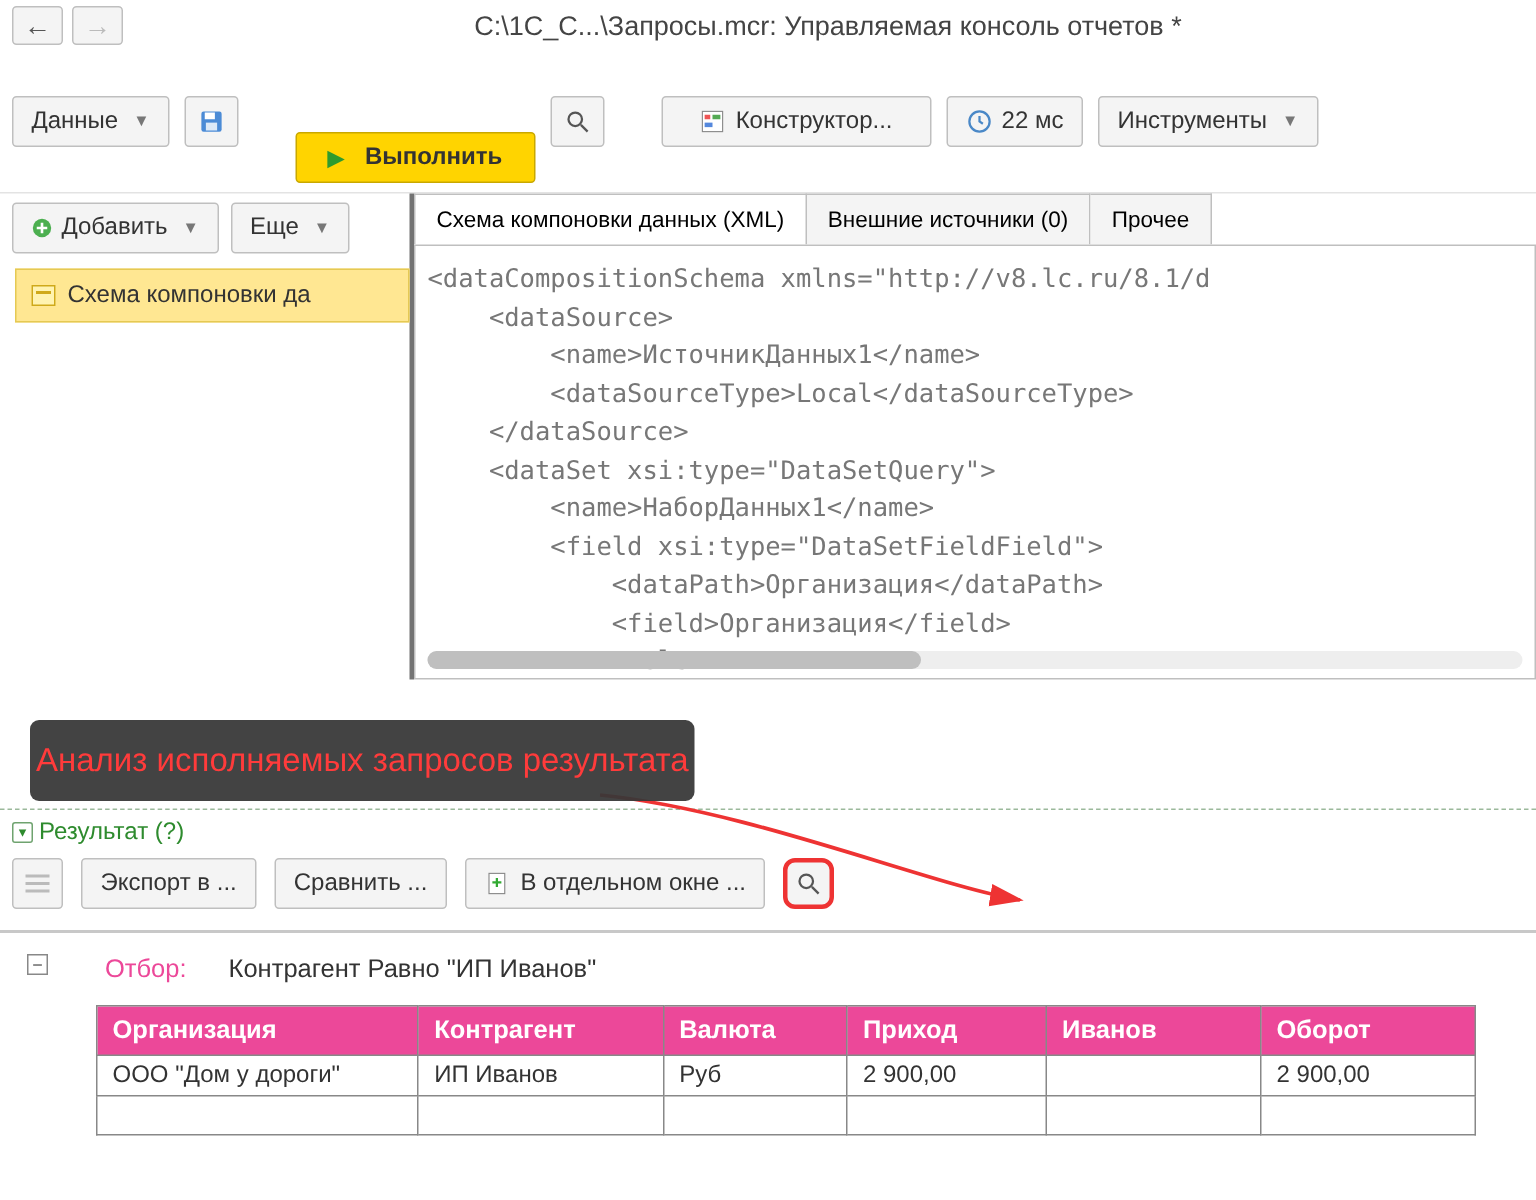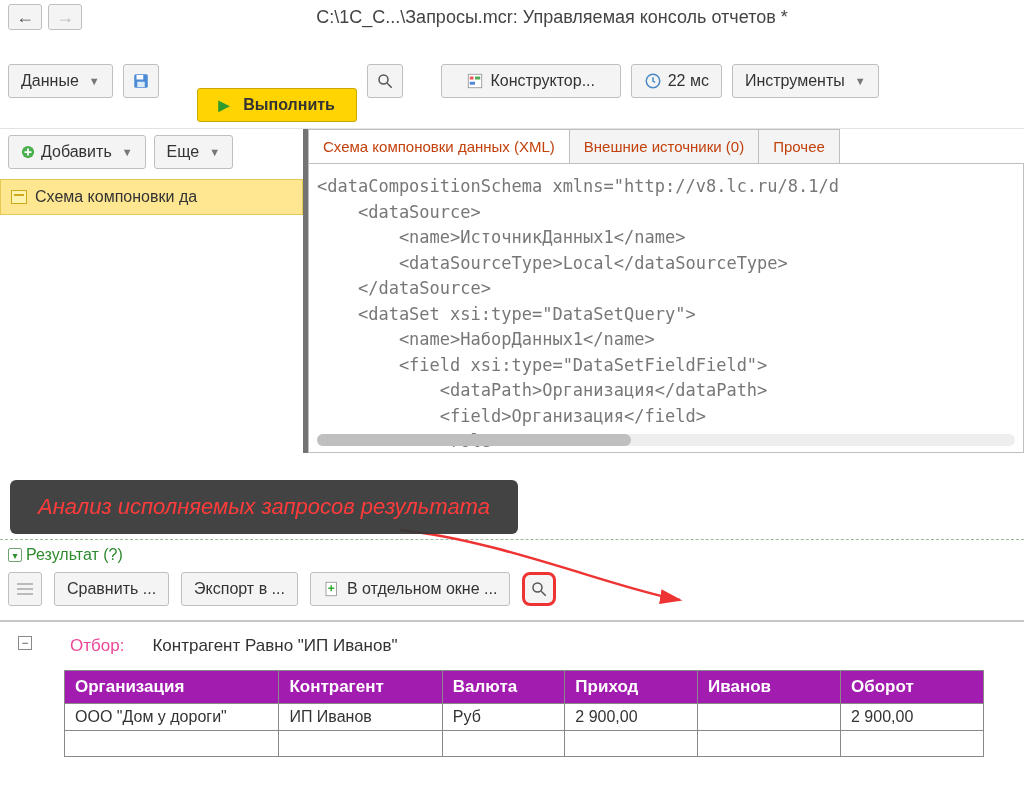--- a/index.html
+++ b/index.html
@@ -15,60 +15,60 @@
   .toolbar { display:flex; align-items:center; padding:6px 8px; gap:10px; flex-wrap:nowrap; }
   .btn { height:34px; border:1px solid #bfbfbf; border-radius:3px; background:#f4f4f4; display:flex; align-items:center; justify-content:center; cursor:pointer; font-size:16px; color:#333; padding:0 12px; gap:6px; white-space:nowrap; }
   .btn .chev { margin-left:4px; color:#777; font-size:11px; }
   .icon-btn { width:36px; padding:0; }
   .btn-execute { background:#ffd400; border-color:#c9a800; font-weight:bold; min-width:160px;margin-top:48px; }
   .btn-execute::before { content:"▶"; color:#2e9b2e; font-size:14px; margin-right:8px; }
   .spacer { width:18px; }
 
   
   .split { display:flex; border-top:1px solid #e3e3e3; }
-  .left-pane { width:308px; border-right:5px solid #737373; }
+  .left-pane { width:276px; border-right:3px solid #737373; }
   .left-toolbar { display:flex; gap:8px; padding:6px 8px; }
-  .tree { margin-top:4px; }
+  .tree { margin-top:4px;margin-left:10px; }
   .tree-item { display:flex; align-items:center; gap:8px; background:#ffe792; border:1px solid #e5c954; padding:8px 10px; font-size:16px; overflow:hidden; white-space:nowrap; }
   .tree-icon { width:16px; height:14px; background:#fff3b0; border:1px solid #cfa91a; position:relative; }
   .tree-icon::after{ content:""; position:absolute; top:3px; left:2px; right:2px; height:2px; background:#cfa91a; }
 
   .right-pane { flex:1; min-width:0; }
   .tabs { display:flex; }
-  .tab { border:1px solid #bfbfbf; border-bottom:none; padding:8px 14px; font-size:15px; background:#f4f4f4; color:#c2410c; cursor:pointer; white-space:nowrap; }
+  .tab { border:1px solid #bfbfbf; border-bottom:none; padding:8px 14px; font-size:15px; background:#f4f4f4; color:#000000; cursor:pointer; white-space:nowrap; }
   .tab + .tab { border-left:none; }
   .tab.active { background:#fff; }
   .xml-box { border:1px solid #bfbfbf; background:#fff; margin:0; padding:10px 8px 10px 8px; font-family:"Courier New", monospace; font-size:17px; line-height:1.5; color:#777; height:290px; overflow:hidden; position:relative; }
   .xml-box pre { margin:0; white-space:pre; }
   .xml-scroll-h { position:absolute; left:8px; right:8px; bottom:6px; height:12px; background:#eee; border-radius:6px; }
   .xml-scroll-h::after{ content:""; position:absolute; left:0; width:45%; top:0; bottom:0; background:#bfbfbf; border-radius:6px; }
 
   
-  .annotation-box { position:absolute; left:10px; top:480px; background:rgba(55,55,55,0.94); color:#ff3b3b; font-size:22px; padding:14px 28px; border-radius:6px; z-index:5;font-style:italic; }
+  .annotation-box { position:absolute; left:20px; top:480px; background:rgba(55,55,55,0.94); color:#ff3b3b; font-size:22px; padding:14px 4px; border-radius:6px; z-index:5; }
 
   
   .arrow-overlay { position:absolute; left:0; top:0; width:1024px; height:800px; pointer-events:none; z-index:4; }
 
   
   .result-section { border-top:1px dashed #9bb99b; margin-top:86px; padding:0 8px 8px 8px; }
   .result-header { display:flex; align-items:center; gap:4px; color:#2e8b2e; font-size:16px; padding:6px 0 8px 0; }
   .result-header .chevd { border:1px solid #6fa36f; width:14px; height:14px; display:flex; align-items:center; justify-content:center; font-size:10px; color:#2e8b2e; border-radius:2px; }
   .result-toolbar { display:flex; align-items:center; gap:12px; padding-bottom:10px; }
   .grid-icon-btn { width:34px; height:34px; border:1px solid #bfbfbf; border-radius:3px; background:#f4f4f4; display:flex; align-items:center; justify-content:center; cursor:pointer; }
   .grid-icon-btn .g { width:16px; height:12px; background:linear-gradient(#bbb,#bbb) 0 0/100% 2px no-repeat, linear-gradient(#bbb,#bbb) 0 5px/100% 2px no-repeat, linear-gradient(#bbb,#bbb) 0 10px/100% 2px no-repeat; }
   .magnify-highlight { border:3px solid #e33; border-radius:8px; }
   .divider-line { border-top:2px solid #c8c8c8; margin:4px -8px 0 -8px; }
 
   .filter-row { display:flex; align-items:flex-start; padding:14px 0 14px 10px; gap:4px; font-size:17px; }
   .collapse-box { width:14px; height:14px; border:1px solid #888; font-size:12px; line-height:12px; text-align:center; color:#555; }
   .filter-label { margin-left:34px; color:#ec4899; }
   .filter-value { margin-left:24px; color:#333; }
 
   table.result { border-collapse:collapse; margin-left:56px; width:920px; table-layout:fixed; }
-  table.result th { background:#a21caf; color:#fff; font-weight:bold; text-align:left; padding:6px 10px; border:1px solid #888; font-size:17px; }
+  table.result th { background:#ec4899; color:#fff; font-weight:bold; text-align:left; padding:6px 10px; border:1px solid #888; font-size:17px; }
   table.result td { border:1px solid #888; padding:4px 10px; font-size:16px; height:26px; }
   td.num { text-align:left; }
 
   
   .ico-save { width:18px; height:18px; }
   .ico-search { width:18px; height:18px; }
   .ico-clock { width:18px; height:18px; }
   .ico-plus { width:14px; height:14px; }
   .ico-doc { width:18px; height:18px; }
   .ico-constr { width:18px; height:18px; }
@@ -192,24 +192,24 @@
     <div class="result-header">
       <span class="chevd">▾</span>
       <span>Результат (?)</span>
     </div>
 
     <div class="result-toolbar">
       <div class="grid-icon-btn">
           <span class="g"></span>
         </div>
       <div class="btn">
+          <span>Экспорт в ...</span>
+        </div>
+      <div class="btn">
           <span>Сравнить ...</span>
-        </div>
-      <div class="btn">
-          <span>Экспорт в ...</span>
         </div>
       <div class="btn">
         <svg class="ico-doc" viewBox="0 0 24 24">
             <rect x="4" y="3" width="14" height="18" fill="#fff" stroke="#888"></rect>
             <path d="M11 7v8M7 11h8" stroke="#3a3" stroke-width="2"></path>
           </svg>
         <span>В отдельном окне ...</span>
       </div>
       <div class="grid-icon-btn magnify-highlight">
         <svg class="ico-search" viewBox="0 0 24 24" fill="none" stroke="#555" stroke-width="2">

